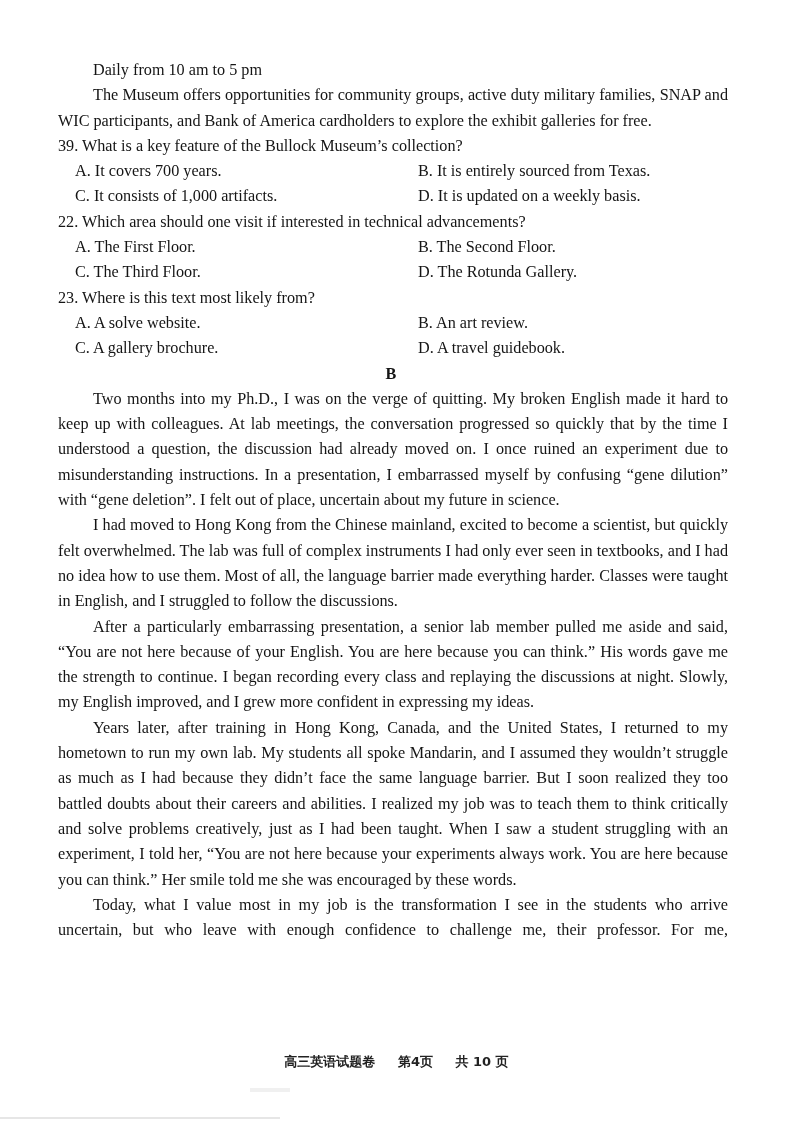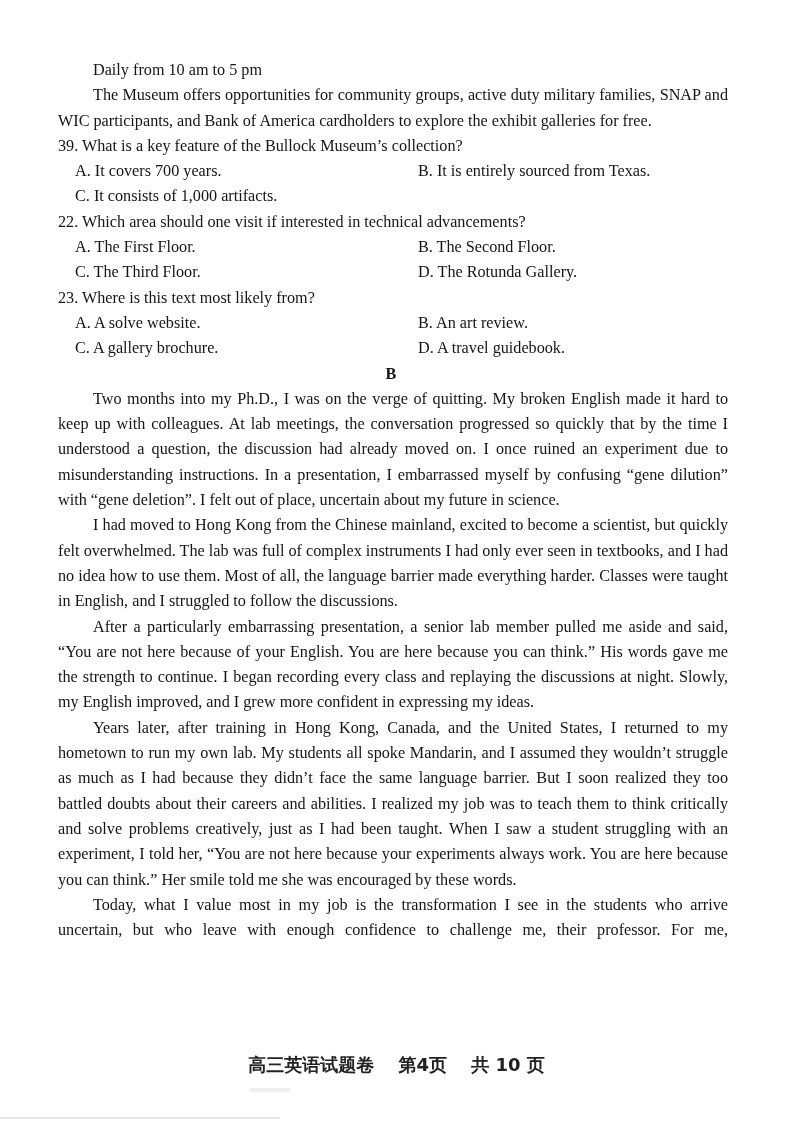--- a/index.html
+++ b/index.html
@@ -70,21 +70,21 @@
       height: 25.3px;
       padding-right: 4px;
     }
     .footer {
       position: absolute;
       top: 1053px;
       left: 0;
       width: 793px;
       text-align: center;
       font-family: "DejaVu Sans", sans-serif;
-      font-size: 18px;
+      font-size: 13px;
       font-weight: bold;
       color: #222;
       letter-spacing: 0px;
     }
     .footer span {
       margin: 0 9px;
     }
     .faint-smudge {
       position: absolute;
       top: 1088px;
@@ -114,20 +114,21 @@
   <p class="para">The Museum offers opportunities for community groups, active duty military families, SNAP and WIC participants, and Bank of America cardholders to explore the exhibit galleries for free.</p>
 
   <div>
     <div class="question">39. What is a key feature of the Bullock Museum’s collection?</div>
     <div class="options-row">
       <span class="opt left">A. It covers 700 years.</span>
       <span class="opt right">B. It is entirely sourced from Texas.</span>
     </div>
     <div class="options-row">
       <span class="opt left">C. It consists of 1,000 artifacts.</span>
+      <span class="opt right">D. It is updated on a weekly basis.</span>
     </div>
   </div>
 
   <div>
     <div class="question">22. Which area should one visit if interested in technical advancements?</div>
     <div class="options-row">
       <span class="opt left">A. The First Floor.</span>
       <span class="opt right">B. The Second Floor.</span>
     </div>
     <div class="options-row">

